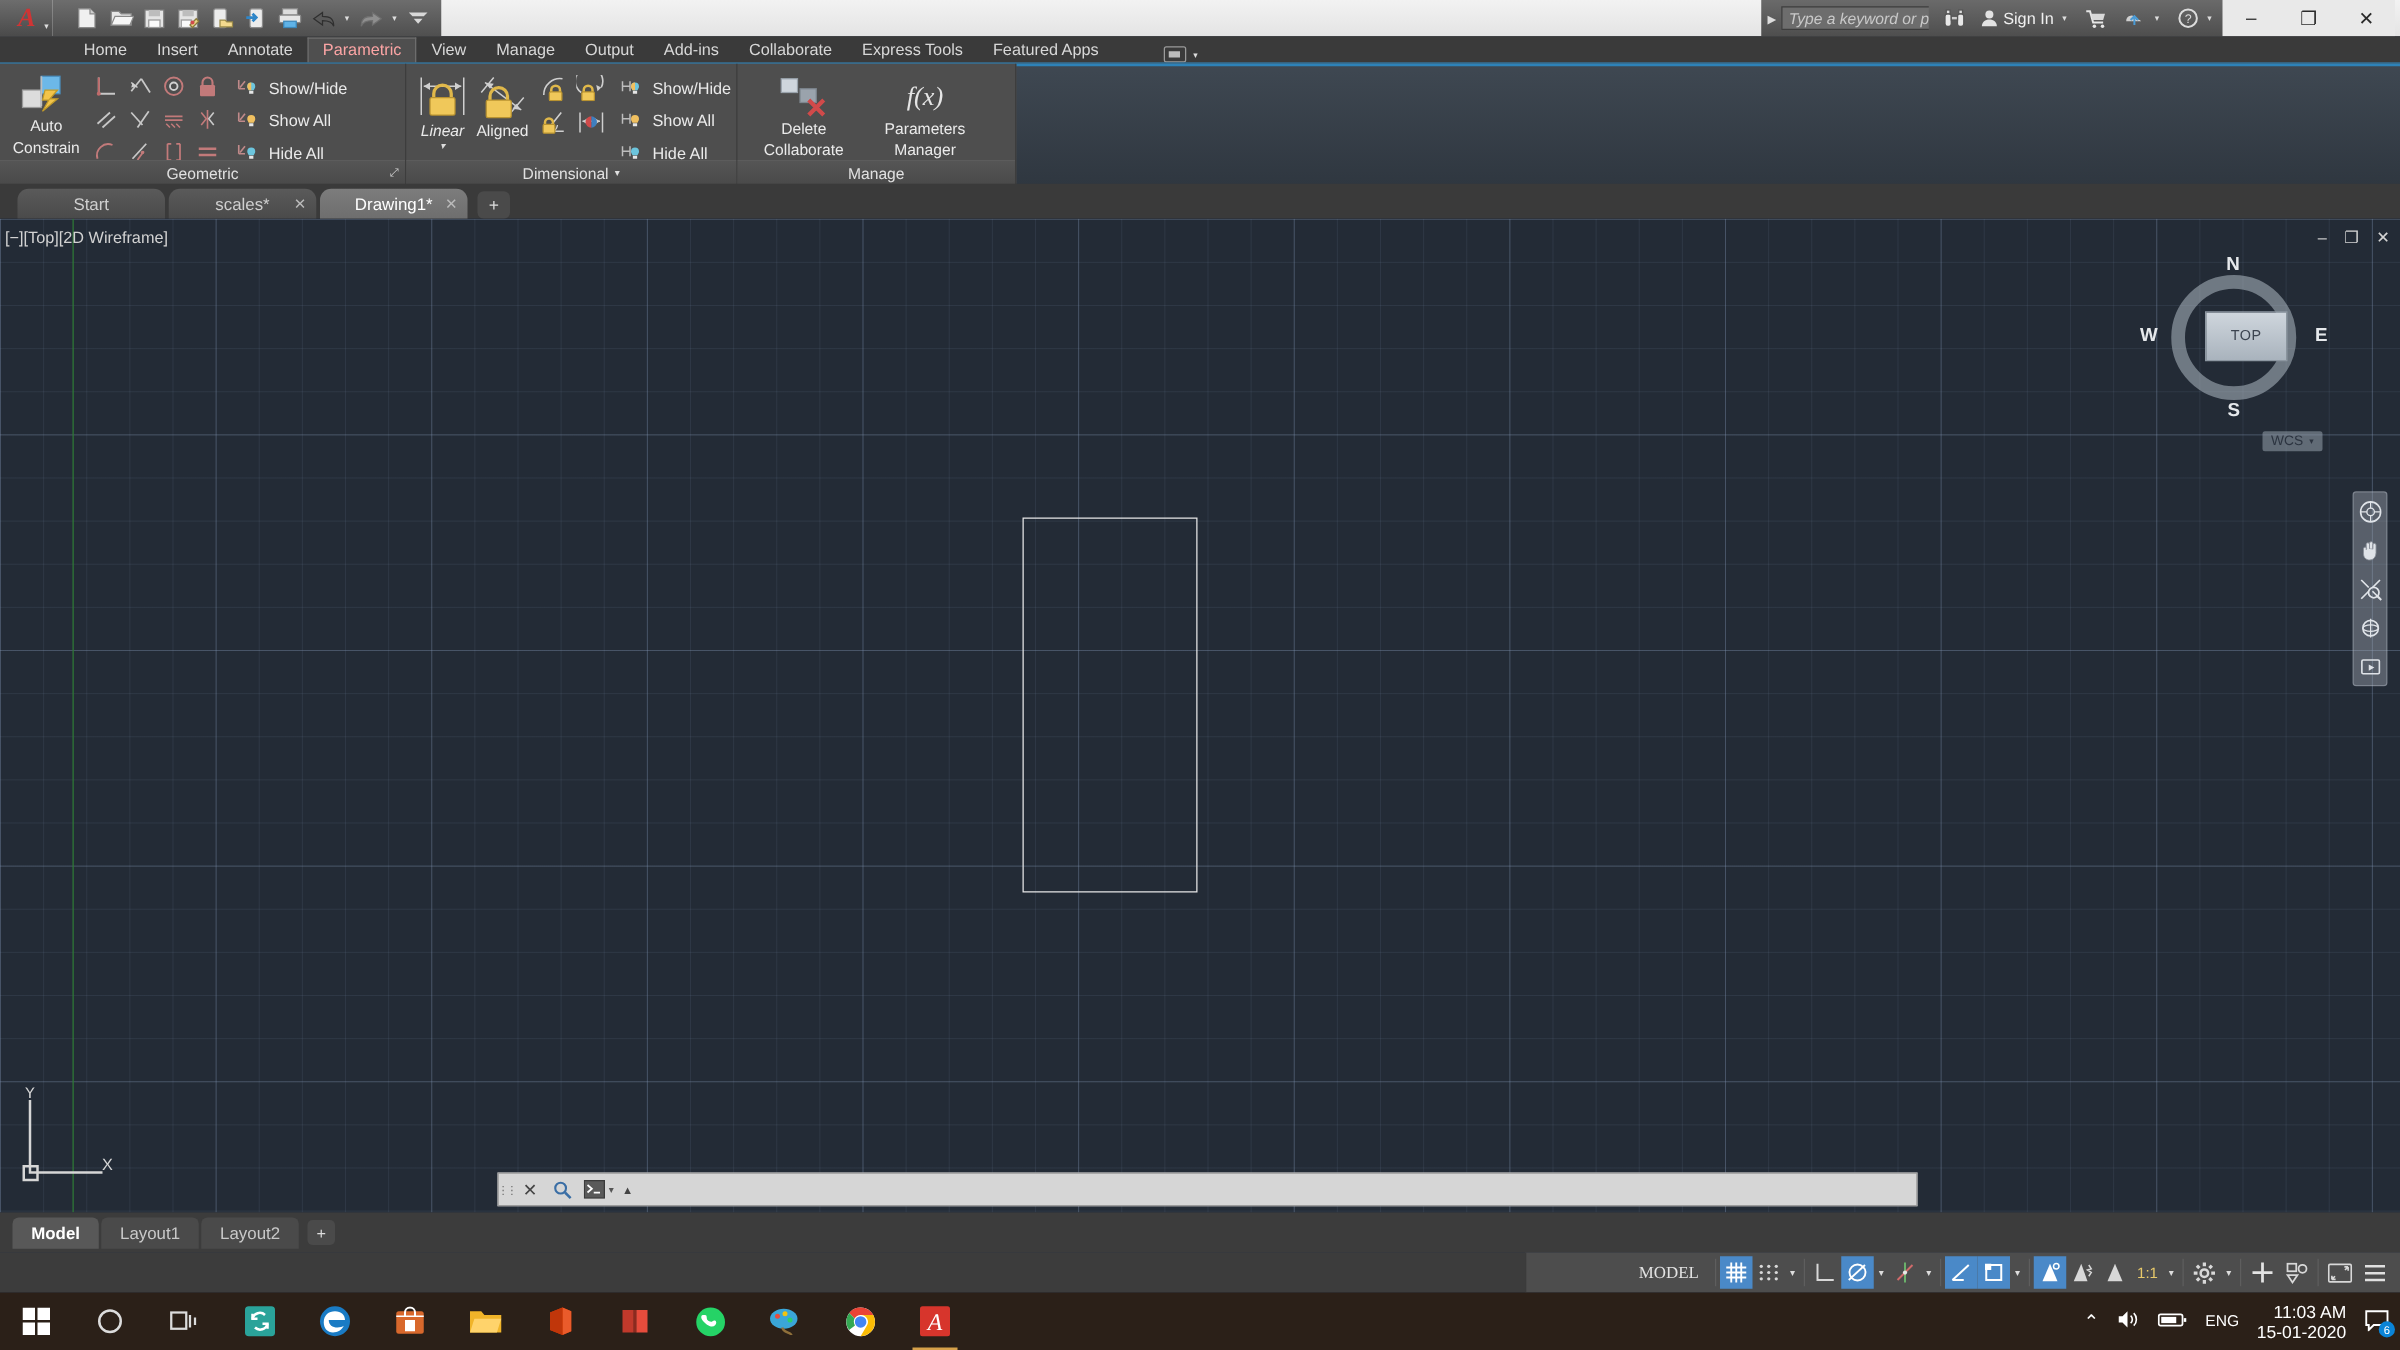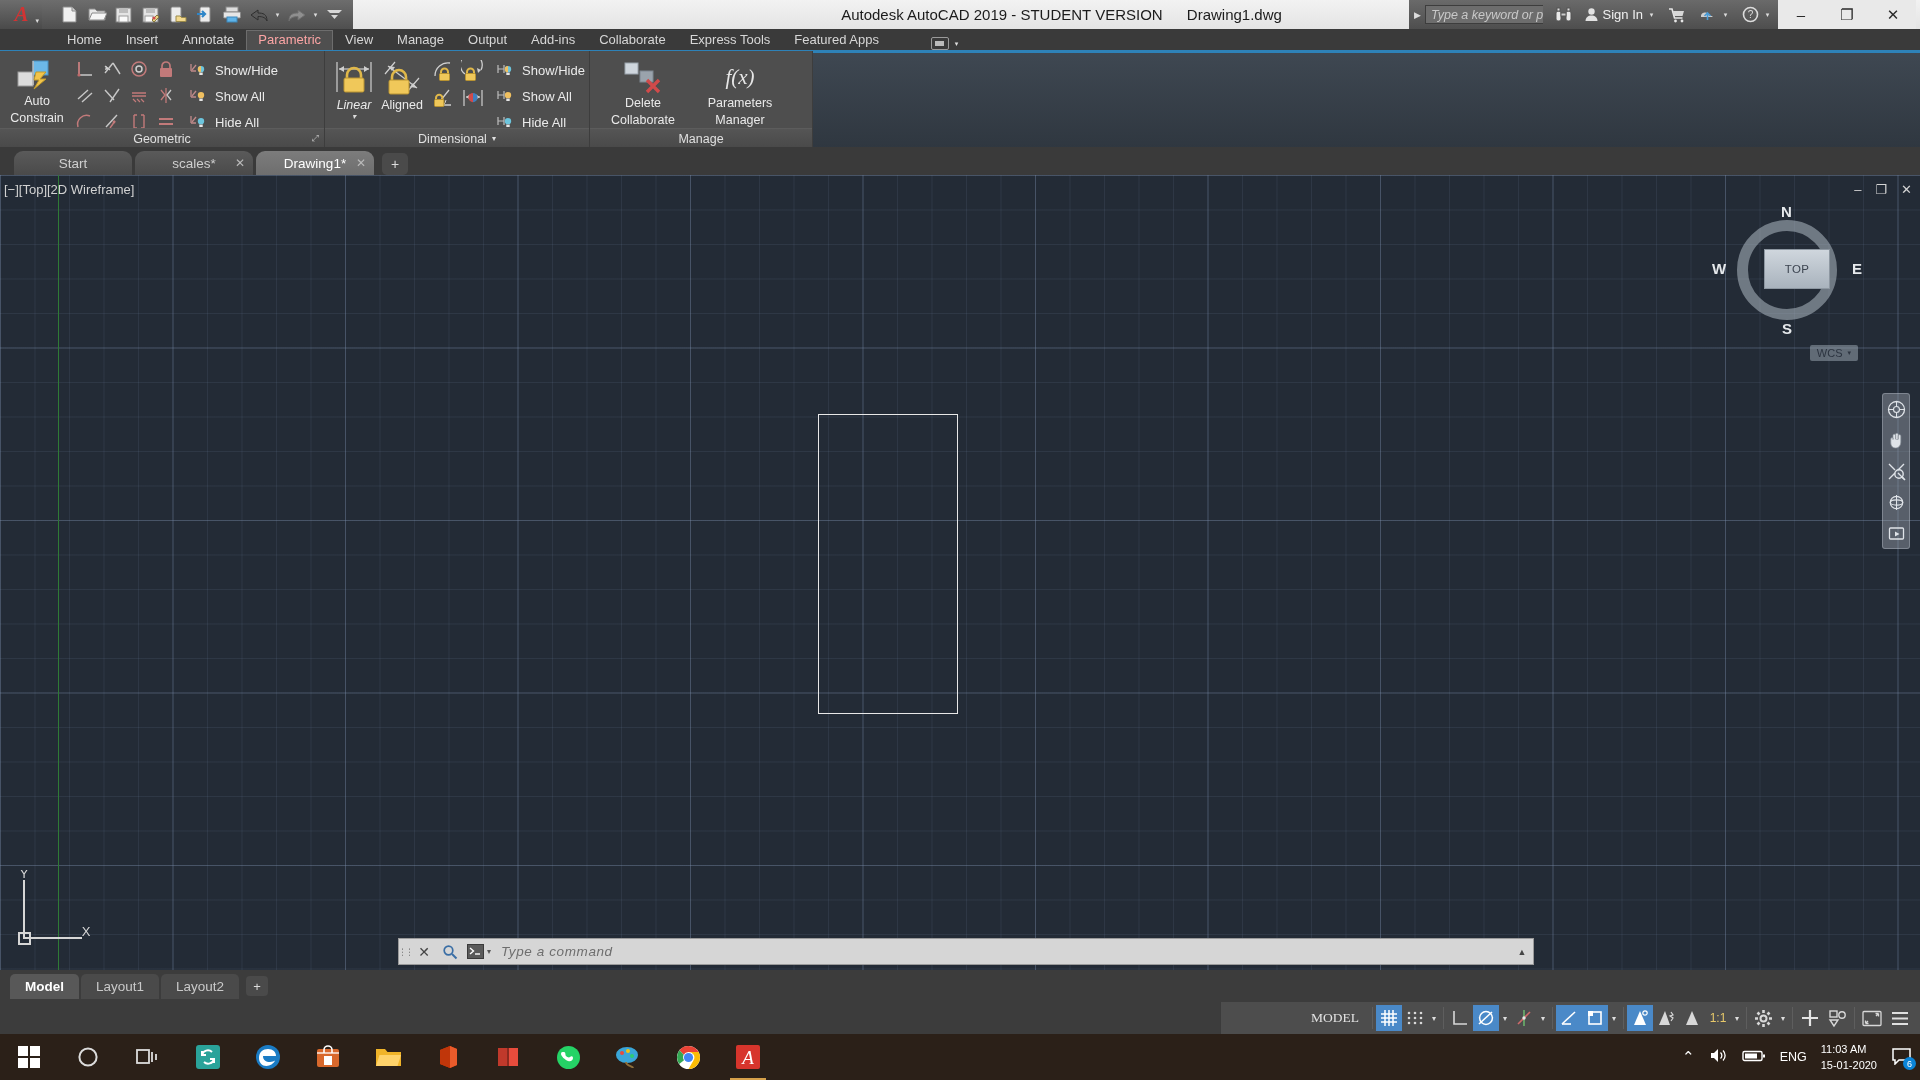--- a/index.html
+++ b/index.html
@@ -233,21 +233,21 @@
   #start-btn { width:58px; height:46px; display:flex; align-items:center; justify-content:center;}
   #tb-search {
     width:430px; height:36px; background:#ffffff; display:flex; align-items:center;
     gap:12px; padding-left:16px; color:#3b3b3b; font-size:14.5px;
   }
   .tbicon { width:60px; height:46px; display:flex; align-items:center; justify-content:center; position:relative;}
   .tbicon.active:after { content:""; position:absolute; bottom:0; left:12px; width:36px; height:2px;
     background:#d6a14a; }
   #tray { position:absolute; right:0; top:0; height:46px; display:flex; align-items:center;
     gap:14px; padding-right:8px; color:#fff; font-size:12.5px;}
-  #clock { text-align:left; line-height:16px; font-size:11px; }
+  #clock { text-align:right; line-height:16px; font-size:14px; }
 </style>
 </head>
 <body>
 
 <div id="titlebar">
   <div id="app-logo">
     <span class="gl">A</span>
     <span class="car">▾</span>
   </div>
   <div id="qat">
@@ -310,24 +310,20 @@
           <path d="M11 3 L18 8 L11 13 V9.5 C6 9.5 3 11 2 14 C2 7 6 6 11 6 Z" fill="#8f8f8f" stroke="#6f6f6f"></path>
         </svg>
     </div>
     <span class="qat-arrow">▾</span>
     <div class="qat-btn">
       <svg width="19" height="15" viewBox="0 0 19 15">
           <path d="M2 3h15l-3 3H5z" fill="#d8d8d8"></path>
           <path d="M6 8h7l-3.5 4z" fill="#d8d8d8"></path>
         </svg>
     </div>
-  </div>
-  <div id="title-text">
-    <span>Autodesk AutoCAD 2019 - STUDENT VERSION</span>
-    <span class="dwg">Drawing1.dwg</span>
   </div>
   <div id="search-wrap">
     <span id="search-caret">▶</span>
     <div id="search-box">Type a keyword or phrase</div>
   </div>
   <div id="tb-right">
     <div class="tbr-item">
       <svg width="17" height="15" viewBox="0 0 17 15">
           <rect x="1" y="4" width="5" height="10" rx="2" fill="#e8e8e8" stroke="#555"></rect>
           <rect x="11" y="4" width="5" height="10" rx="2" fill="#e8e8e8" stroke="#555"></rect>
@@ -743,21 +739,20 @@
       </svg>
   </div>
   <div id="cmd-prompt">
     <svg width="17" height="15" viewBox="0 0 17 15">
         <rect x="0.5" y="0.5" width="16" height="14" fill="#5a5a5a" stroke="#3a3a3a"></rect>
         <path d="M3 4l3.5 3L3 10" stroke="#fff" stroke-width="1.4" fill="none"></path>
         <path d="M8 10h5" stroke="#fff" stroke-width="1.4"></path>
       </svg>
     <span style="font-size:8px; color:#555;">▾</span>
   </div>
-  <div id="cmd-input">Type a command</div>
   <div id="cmd-exp">▲</div>
 </div>
 
 <div id="statusbar-left"></div>
 <div id="layoutbar">
   <div class="ltab active">Model</div>
   <div class="ltab">Layout1</div>
   <div class="ltab">Layout2</div>
   <div class="ltab-add">+</div>
 </div>

